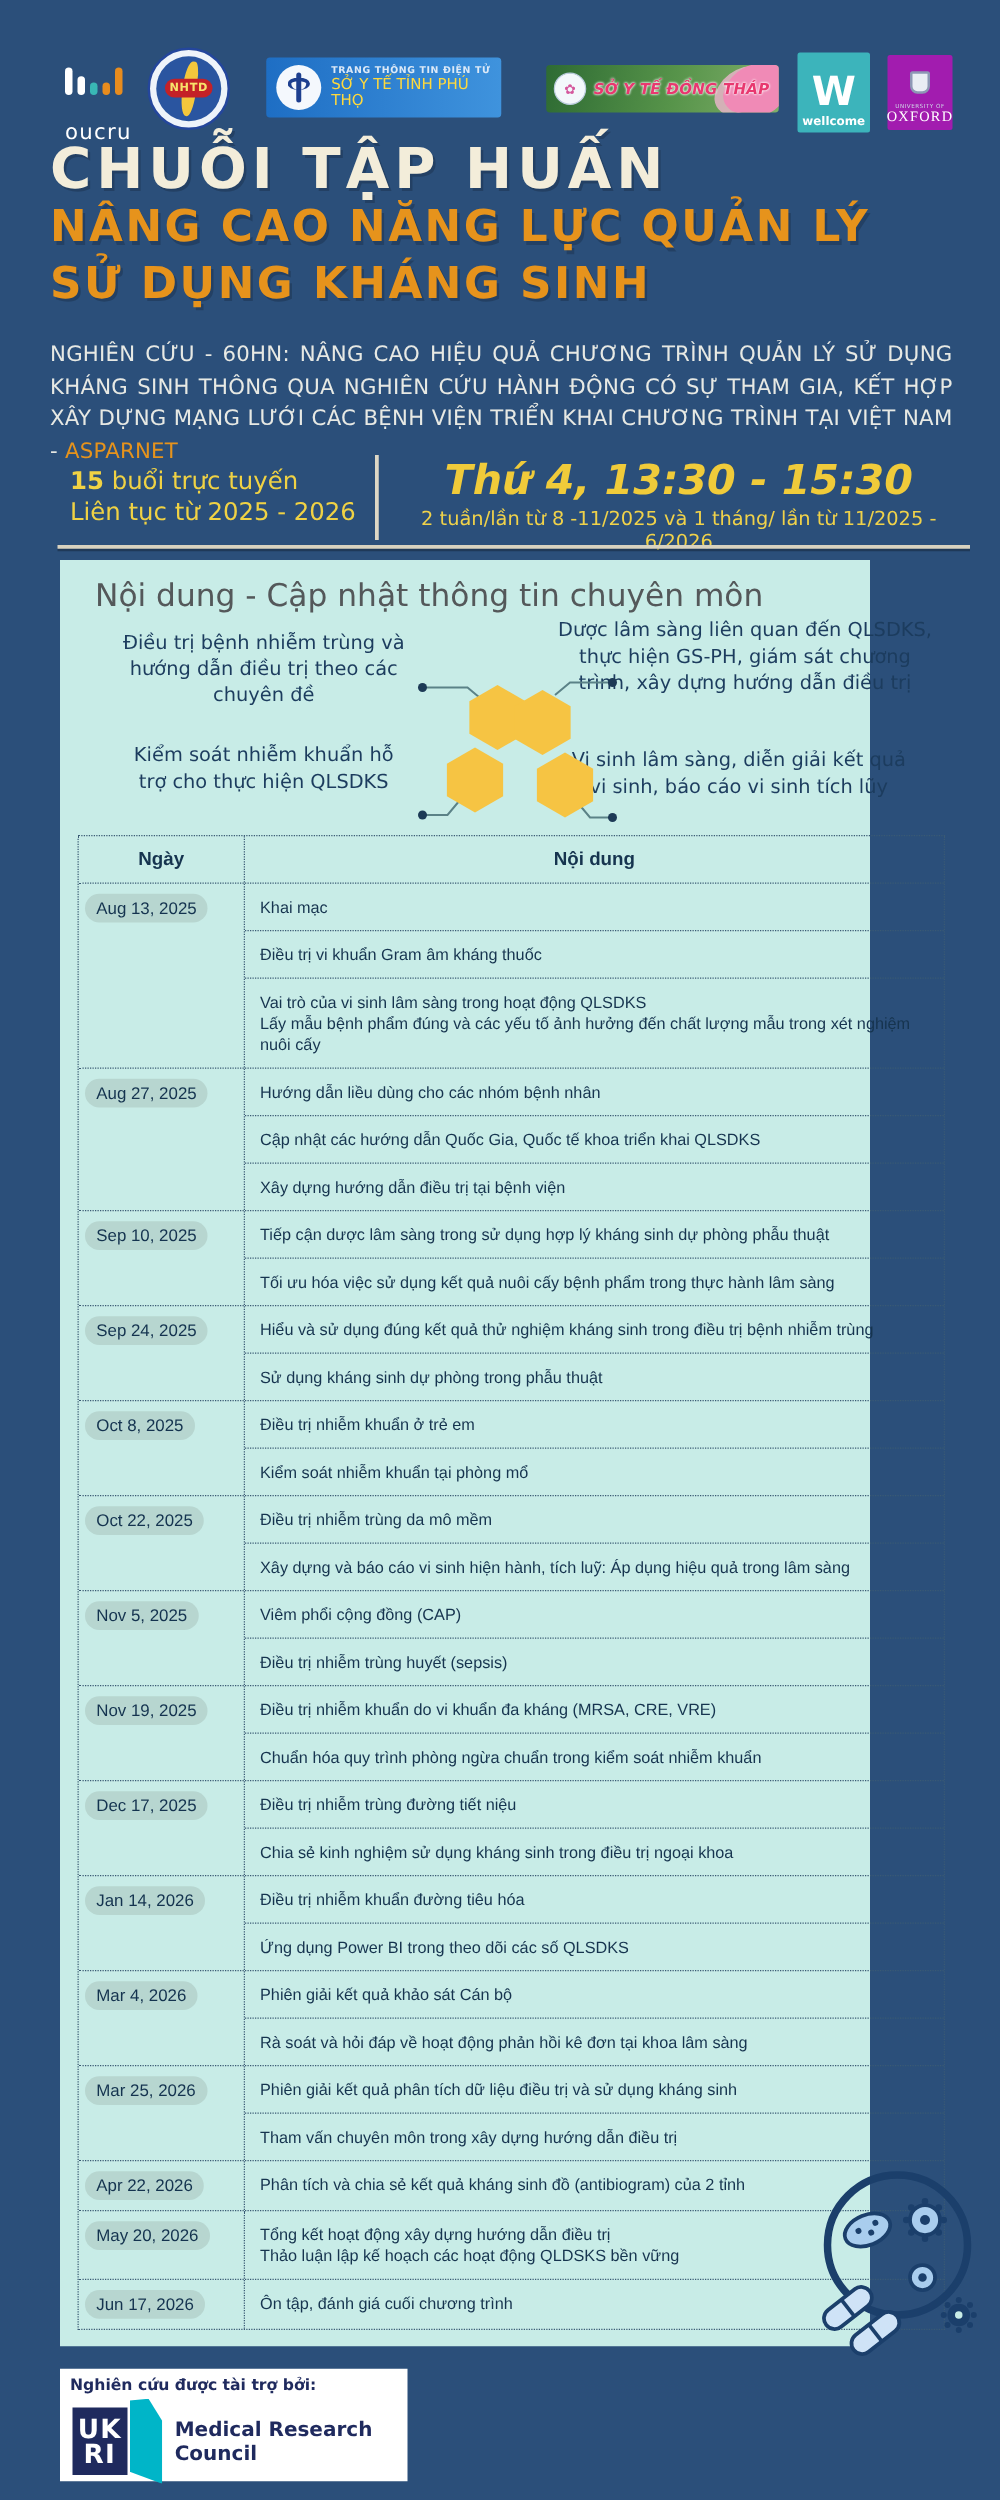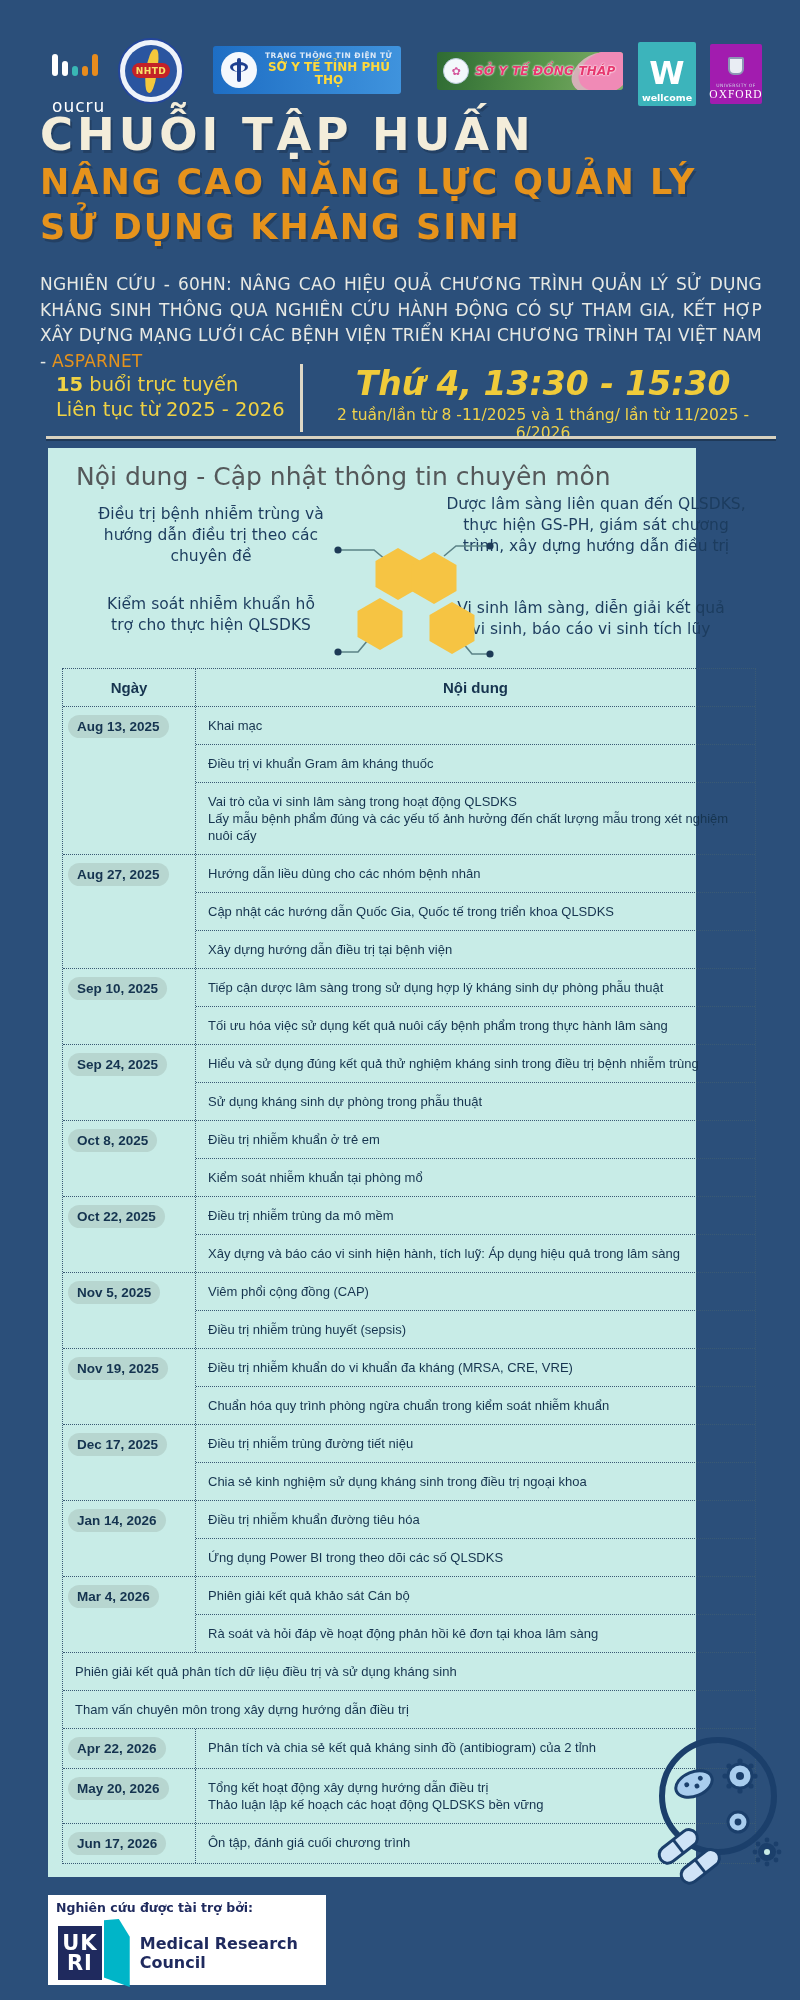--- a/index.html
+++ b/index.html
@@ -27,21 +27,21 @@
     border-radius:60% 40% 50% 60%;transform:rotate(8deg);}
   .nhtd-band{position:absolute;left:7px;top:18px;width:38px;height:15px;background:#c42127;border-radius:8px;
     display:flex;align-items:center;justify-content:center;font-size:9px;font-weight:700;color:#f7e26b;letter-spacing:.5px;}
   .logo-phutho{position:absolute;left:213px;top:8px;width:188px;height:48px;border-radius:3px;
     background:linear-gradient(90deg,#1e6ec4,#3f93dd);display:flex;align-items:center;padding:4px 8px;gap:8px;}
   .pt-emblem{width:36px;height:36px;border-radius:50%;background:#f4f8fd;flex:0 0 auto;position:relative;}
   .pt-emblem b{position:absolute;left:16px;top:6px;width:4px;height:24px;background:#1d3f8f;border-radius:2px;}
   .pt-emblem u{position:absolute;left:9px;top:10px;width:18px;height:10px;border:3px solid #1d3f8f;border-radius:50%;border-bottom:none;}
   .pt-text{line-height:1.15;}
   .pt-text .l1{font-size:7.5px;color:#dce9f7;letter-spacing:.5px;font-weight:600;}
-  .pt-text .l2{font-size:12px;color:#ffd93c;font-weight:700;text-align:center;}
+  .pt-text .l2{font-size:12px;color:#ffd93c;font-weight:400;}
   .logo-dongthap{position:absolute;left:437px;top:14px;width:186px;height:38px;border-radius:3px;overflow:hidden;
     background:linear-gradient(100deg,#2e6b33,#57944a 55%,#7fae6a);display:flex;align-items:center;padding:3px 6px;gap:6px;}
   .dt-lotus{position:absolute;right:-6px;top:-4px;width:48px;height:46px;background:#f08ab6;
     border-radius:75% 20% 60% 30%;transform:rotate(18deg);box-shadow:-6px 4px 0 rgba(247,183,213,.75);}
   .dt-circle{width:26px;height:26px;border-radius:50%;background:#f3f8fb;border:1px solid #bcd;flex:0 0 auto;
     display:flex;align-items:center;justify-content:center;font-size:11px;color:#d4579c;}
   .dt-text{position:relative;font-size:12px;font-weight:700;font-style:italic;color:#e8386f;
     text-shadow:0 0 2px #ffffff,0 0 2px #ffffff;letter-spacing:.2px;}
   .logo-wellcome{position:absolute;left:638px;top:4px;width:58px;height:64px;background:#3cb4bb;border-radius:2px;
     display:flex;flex-direction:column;align-items:center;justify-content:flex-end;padding-bottom:3px;}
@@ -84,21 +84,21 @@
   
   .table{position:absolute;left:14px;top:220px;width:694px;border:1.5px dotted #3a5a74;
     font-family:"Liberation Sans",sans-serif;color:#16344f;}
   .thead{display:flex;border-bottom:1.5px dotted #3a5a74;}
   .thead .h1{width:133px;text-align:center;padding:10px 4px;font-size:15px;font-weight:600;border-right:1px dotted #3a5a74;}
   .thead .h2{flex:1;text-align:center;padding:10px 4px;font-size:15px;font-weight:600;}
   .tgroup{display:flex;border-top:1.5px dotted #3a5a74;}
   .tgroup:first-of-type{border-top:none;}
   .tdate{width:133px;border-right:1px dotted #3a5a74;padding:8px 5px;}
   .pill{display:inline-block;background:#b7d6d0;border-radius:13px;padding:4px 9px;
-    font-size:13.5px;font-weight:700;color:#14334f;white-space:nowrap;}
+    font-size:13.5px;font-weight:400;color:#14334f;white-space:nowrap;}
   .tcontent{flex:1;display:flex;flex-direction:column;}
   .trow{padding:10px 12px;font-size:13px;line-height:17px;border-top:1px dotted #3a5a74;white-space:pre-line;}
   .trow:first-child{border-top:none;}
   .microbes{position:absolute;left:586px;top:1282px;}
   
   .footer-box{position:absolute;left:48px;top:1895px;width:278px;height:90px;background:#ffffff;padding:5px 8px;}
   .fund-label{font-size:12.5px;font-weight:700;color:#1f2a5e;}
   .ukri-row{position:absolute;left:10px;top:24px;display:flex;align-items:center;}
   .ukri-sq{width:54px;height:54px;background:#1f2a5e;color:#fff;display:flex;flex-direction:column;
     align-items:center;justify-content:center;font-weight:800;font-size:21px;line-height:20px;letter-spacing:1px;}
@@ -214,21 +214,21 @@
               <div class="trow">Khai mạc</div>
               <div class="trow">Điều trị vi khuẩn Gram âm kháng thuốc</div>
               <div class="trow">Vai trò của vi sinh lâm sàng trong hoạt động QLSDKS
 Lấy mẫu bệnh phẩm đúng và các yếu tố ảnh hưởng đến chất lượng mẫu trong xét nghiệm nuôi cấy</div>
             </div>
           </div>
           <div class="tgroup">
             <div class="tdate"><span class="pill">Aug 27, 2025</span></div>
             <div class="tcontent">
               <div class="trow">Hướng dẫn liều dùng cho các nhóm bệnh nhân</div>
-              <div class="trow">Cập nhật các hướng dẫn Quốc Gia, Quốc tế trong triển khoa QLSDKS</div>
+              <div class="trow">Cập nhật các hướng dẫn Quốc Gia, Quốc tế khoa triển khai QLSDKS</div>
               <div class="trow">Xây dựng hướng dẫn điều trị tại bệnh viện</div>
             </div>
           </div>
           <div class="tgroup">
             <div class="tdate"><span class="pill">Sep 10, 2025</span></div>
             <div class="tcontent">
               <div class="trow">Tiếp cận dược lâm sàng trong sử dụng hợp lý kháng sinh dự phòng phẫu thuật</div>
               <div class="trow">Tối ưu hóa việc sử dụng kết quả nuôi cấy bệnh phẩm trong thực hành lâm sàng</div>
             </div>
           </div>
@@ -282,20 +282,21 @@
             </div>
           </div>
           <div class="tgroup">
             <div class="tdate"><span class="pill">Mar 4, 2026</span></div>
             <div class="tcontent">
               <div class="trow">Phiên giải kết quả khảo sát Cán bộ</div>
               <div class="trow">Rà soát và hỏi đáp về hoạt động phản hồi kê đơn tại khoa lâm sàng</div>
             </div>
           </div>
           <div class="tgroup">
+            <div class="tdate"><span class="pill">Mar 25, 2026</span></div>
             <div class="tcontent">
               <div class="trow">Phiên giải kết quả phân tích dữ liệu điều trị và sử dụng kháng sinh</div>
               <div class="trow">Tham vấn chuyên môn trong xây dựng hướng dẫn điều trị</div>
             </div>
           </div>
           <div class="tgroup">
             <div class="tdate"><span class="pill">Apr 22, 2026</span></div>
             <div class="tcontent">
               <div class="trow">Phân tích và chia sẻ kết quả kháng sinh đồ (antibiogram) của 2 tỉnh</div>
             </div>

